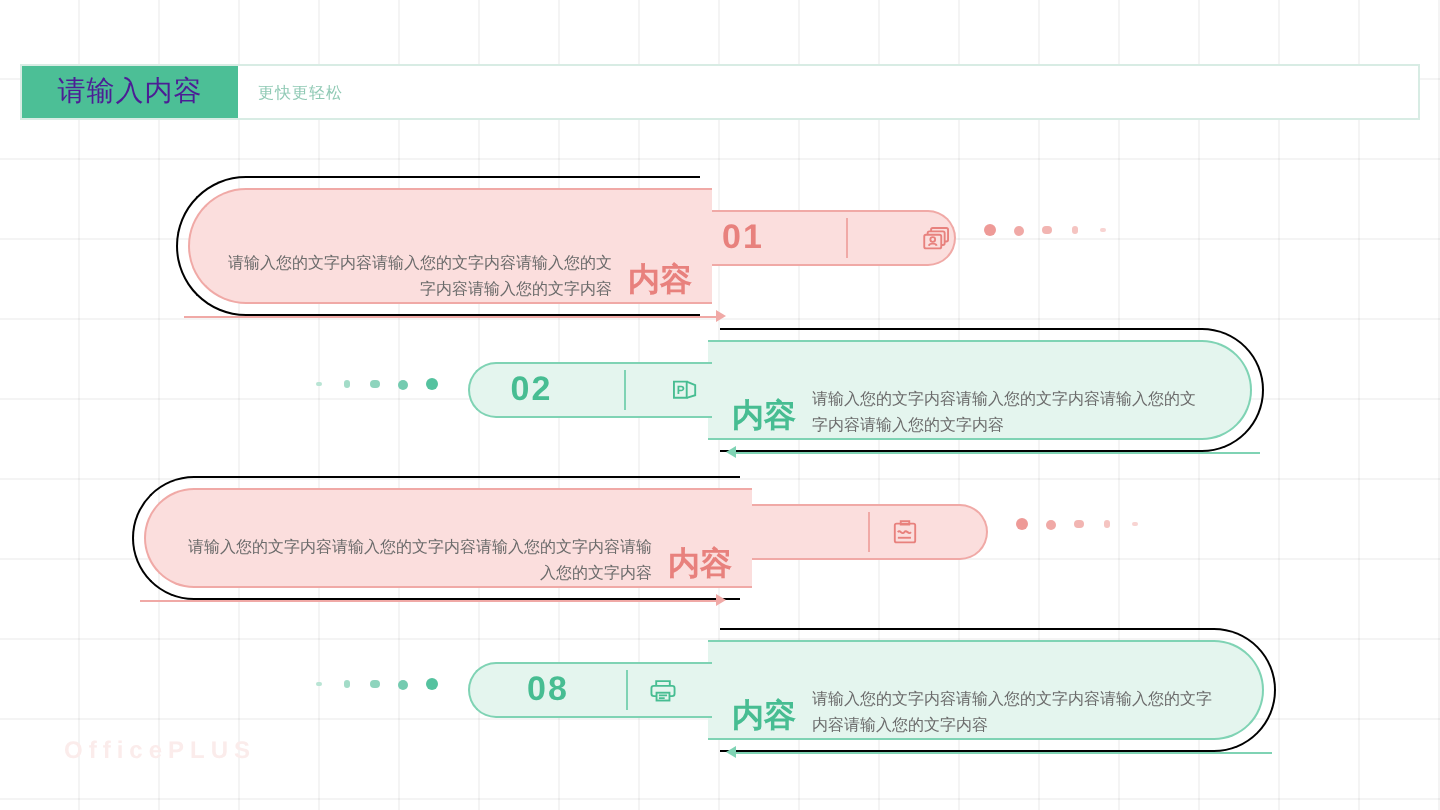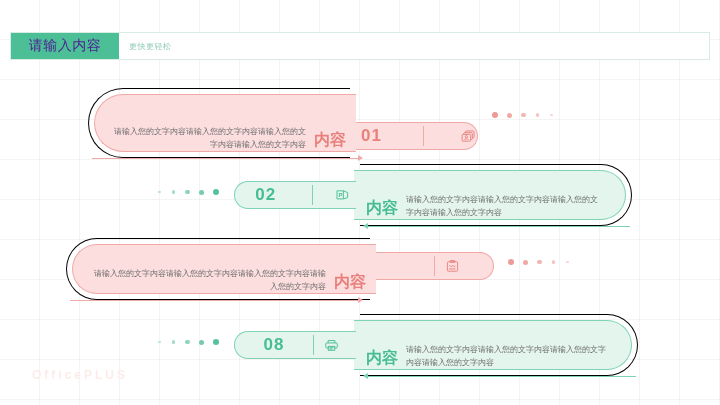--- a/index.html
+++ b/index.html
@@ -115,21 +115,21 @@
 
   <div class="row">
 
     <div class="panel-outline pink" style="left:88px;top:88px;width:262px;height:70px;border-radius:35px 0 0 35px;border-right:none;"></div>
     <div class="pink">
       <div class="panel" style="left:94px;top:94px;width:262px;height:58px;border-radius:29px 0 0 29px;border-right:none;padding:0 10px 0 18px;">
         <div class="panel-text" style="flex:1;text-align:right;padding-right:8px;">请输入您的文字内容请输入您的文字内容请输入您的文字内容请输入您的文字内容</div>
         <div class="panel-label">内容</div>
       </div>
 
-      <div class="capsule" style="left:356px;top:122px;width:122px;height:28px;border-radius:0 14px 14px 0;border-left:none;gap:36px;">
+      <div class="capsule" style="left:356px;top:105px;width:122px;height:28px;border-radius:0 14px 14px 0;border-left:none;gap:36px;">
         <div class="cap-num" style="width:60px;">01</div>
         <div class="cap-div"></div>
         <div class="cap-icon">
           <svg width="17" height="17" viewBox="0 0 20 20" fill="none" stroke="#e8817d" stroke-width="1.1">
             <rect x="6.5" y="3.5" width="10" height="8" rx="1"></rect>
             <rect x="4.5" y="5.5" width="10" height="8" rx="1" fill="#fbdedd"></rect>
             <rect x="2.5" y="7.5" width="10" height="8" rx="1" fill="#fbdedd"></rect>
             <circle cx="7.5" cy="10.3" r="1.4"></circle>
             <path d="M5.2 14 C5.6 12.3 9.4 12.3 9.8 14"></path>
           </svg>

